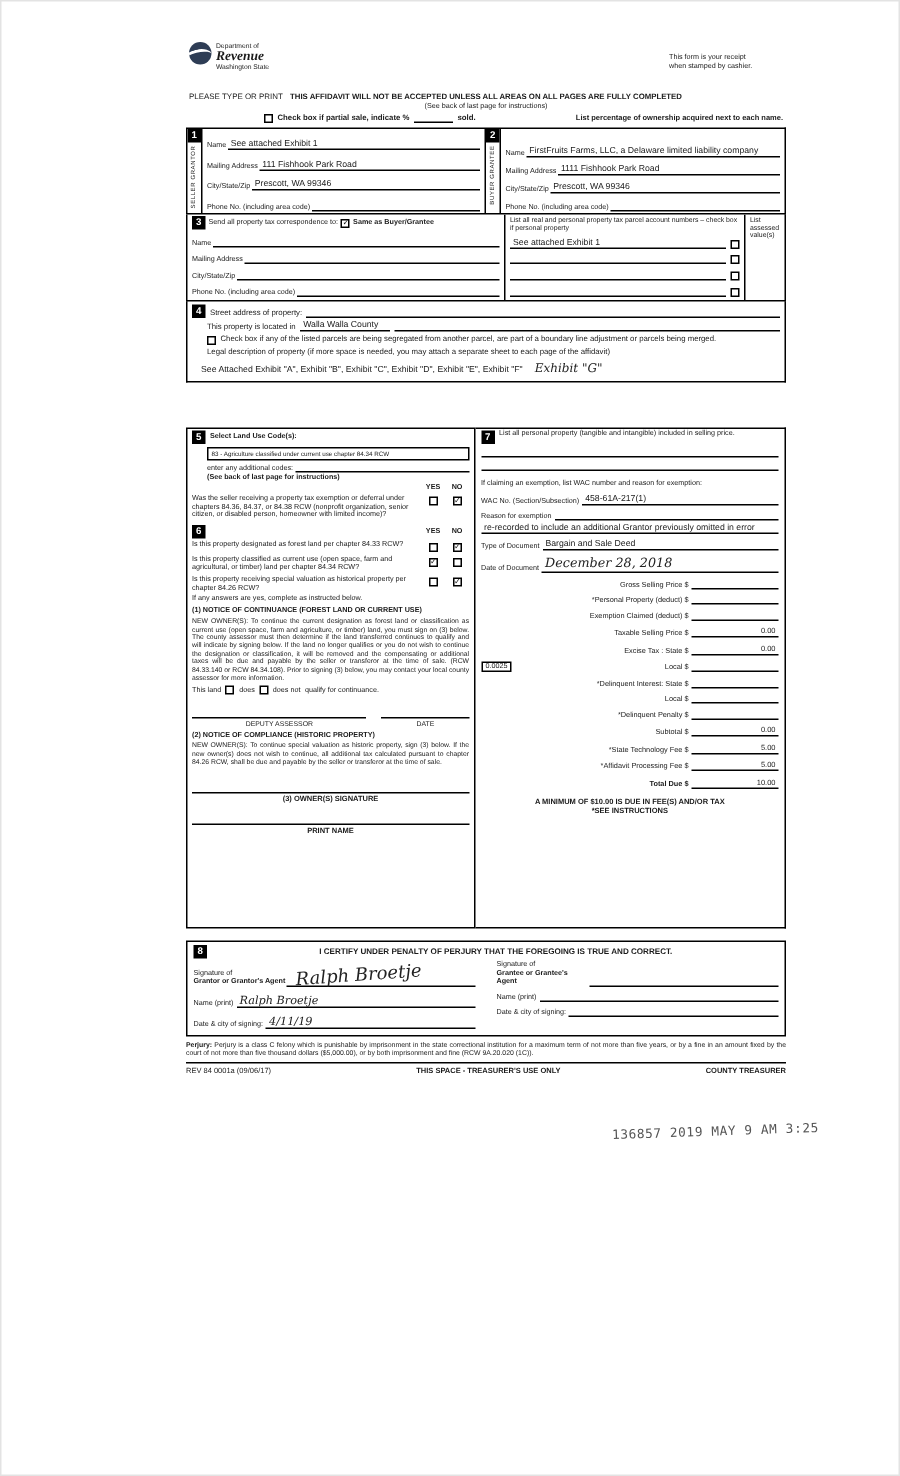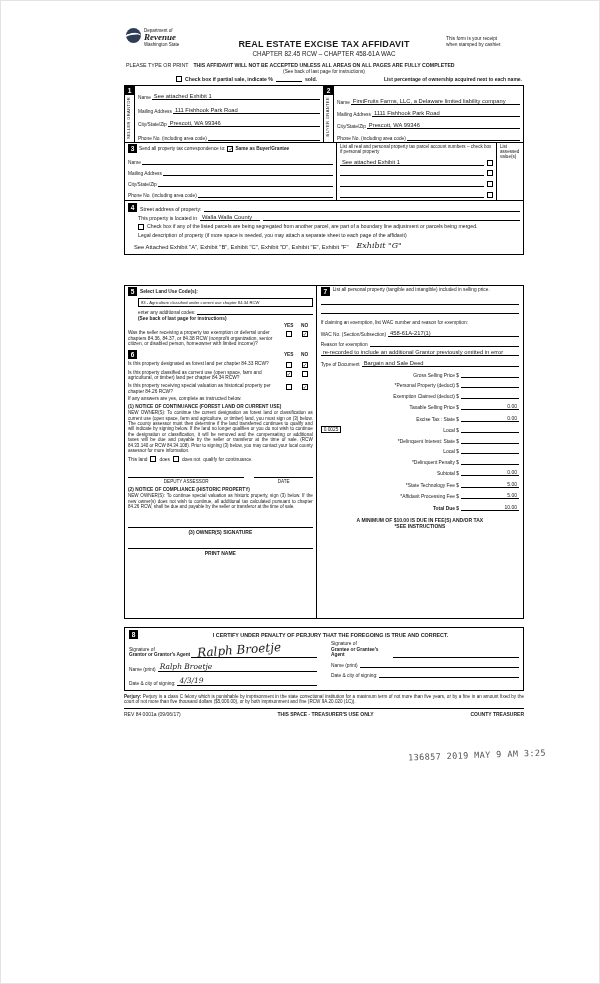--- a/index.html
+++ b/index.html
@@ -113,24 +113,20 @@
 
     <div class="hdr">
       <div class="logo">
         <div class="logo-circle"></div>
         <div>
           <div class="logo-dept">Department of</div>
           <div class="logo-name">Revenue</div>
           <div class="logo-state">Washington State</div>
         </div>
       </div>
-      <div class="hdr-center">
-        <div class="hdr-title">REAL ESTATE EXCISE TAX AFFIDAVIT</div>
-        <div class="hdr-chapter">CHAPTER 82.45 RCW – CHAPTER 458-61A WAC</div>
-      </div>
       <div class="receipt">
         <div>This form is your receipt</div>
         <div>when stamped by cashier.</div>
       </div>
     </div>
     <div class="row2">
       <span class="type-print">PLEASE TYPE OR PRINT</span>
       <div class="warning">THIS AFFIDAVIT WILL NOT BE ACCEPTED UNLESS ALL AREAS ON ALL PAGES ARE FULLY COMPLETED</div>
       <div class="see-back">(See back of last page for instructions)</div>
     </div>
@@ -364,20 +360,24 @@
           <span class="fill typed">458-61A-217(1)</span>
         </div>
         <div class="r-row">
           <span>Reason for exemption</span>
           <span class="fill"></span>
         </div>
         <div class="fill typed" style="margin-top:2px;">re-recorded to include an additional Grantor previously omitted in error</div>
         <div class="r-row">
           <span>Type of Document</span>
           <span class="fill typed">Bargain and Sale Deed</span>
+        </div>
+        <div class="r-row">
+          <span>Date of Document</span>
+          <span class="fill hand" style="font-size:8.5px;">December 28, 2018</span>
         </div>
 
         <div class="fee-area">
           <div class="fee-row">
             <span class="fee-label">Gross Selling Price  $</span>
             <span class="fee-line"></span>
           </div>
           <div class="fee-row">
             <span class="fee-label">*Personal Property (deduct)  $</span>
             <span class="fee-line"></span>
@@ -448,21 +448,21 @@
               <span class="bold">Grantor or Grantor's Agent</span>
             </span>
             <span class="fill"><span class="script-sig" style="display:inline-block;">Ralph Broetje</span></span>
           </div>
           <div class="s8row">
             <span>Name (print)</span>
             <span class="fill hand-val">Ralph Broetje</span>
           </div>
           <div class="s8row">
             <span>Date &amp; city of signing:</span>
-            <span class="fill hand-val">4/3/19</span>
+            <span class="fill hand-val">4/11/19</span>
           </div>
         </div>
         <div class="s8col">
           <div class="sigline">
             <span class="sig-lbl">
               <span>Signature of</span><br>
               <span class="bold">Grantee or Grantee's Agent</span>
             </span>
             <span class="fill"></span>
           </div>

